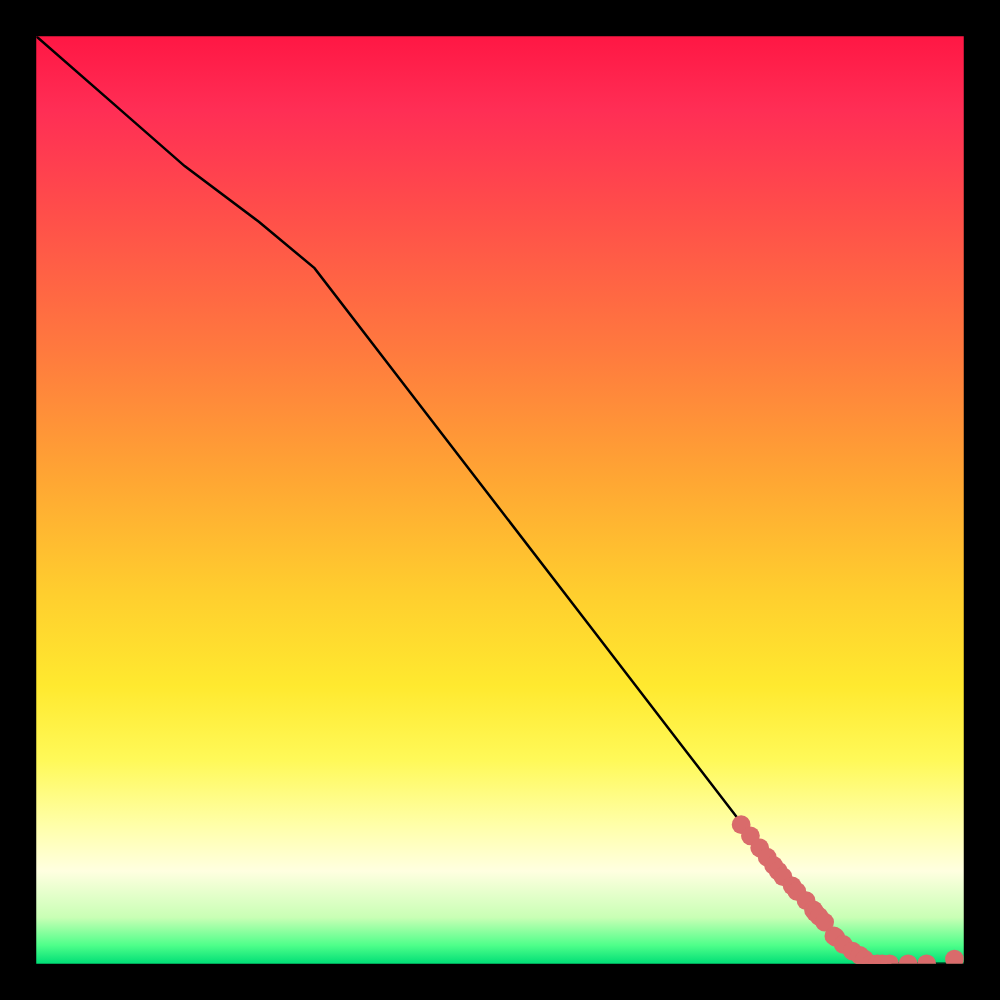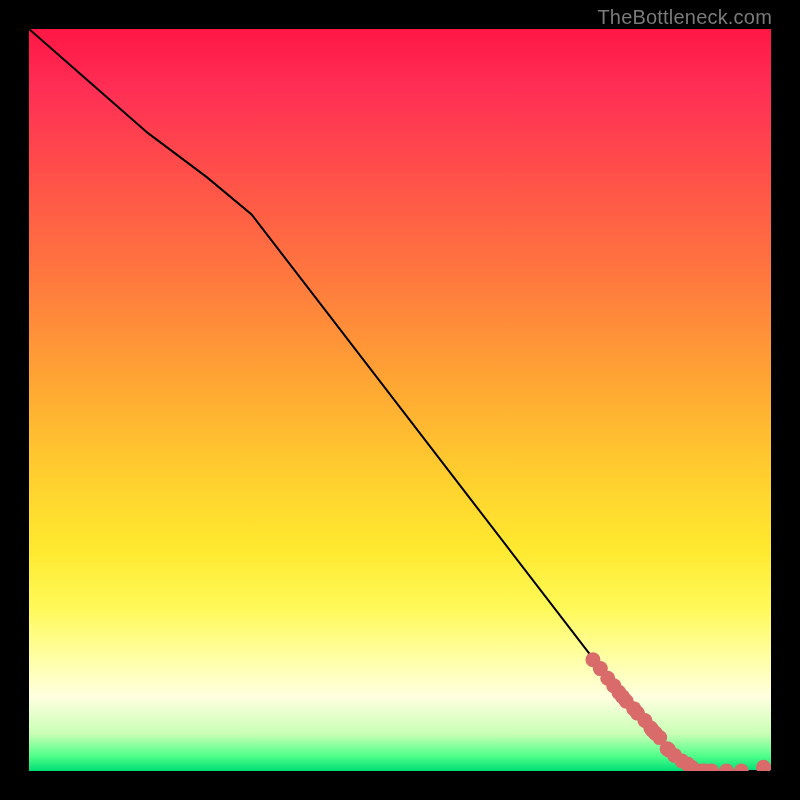--- a/index.html
+++ b/index.html
@@ -92,14 +92,13 @@
         <circle cx="667.8000000000001" cy="742" r="7.5" fill="#d96b6b"></circle>
         <circle cx="672.994" cy="742" r="7.5" fill="#d96b6b"></circle>
         <circle cx="676.7040000000001" cy="742" r="7.5" fill="#d96b6b"></circle>
         <circle cx="682.64" cy="742" r="7.5" fill="#d96b6b"></circle>
         <circle cx="697.4799999999999" cy="742" r="7.5" fill="#d96b6b"></circle>
         <circle cx="712.3199999999999" cy="742" r="7.5" fill="#d96b6b"></circle>
         <circle cx="734.58" cy="738.29" r="7.5" fill="#d96b6b"></circle>
       </g>
   </svg>
 
-  <div class="attribution">TheBottleneck.com</div>
 </div>
 
 </body></html>

